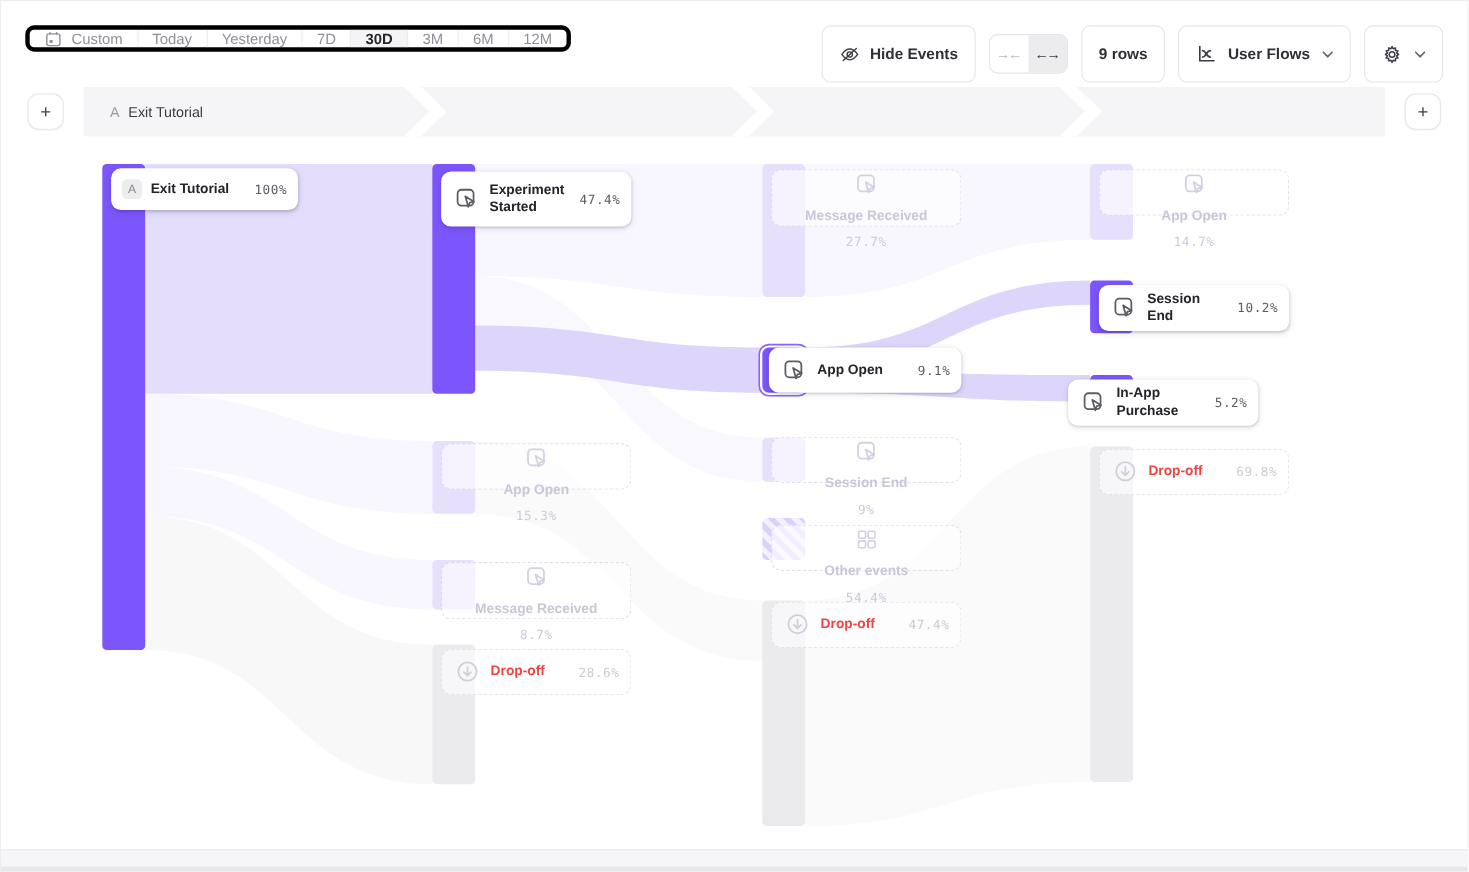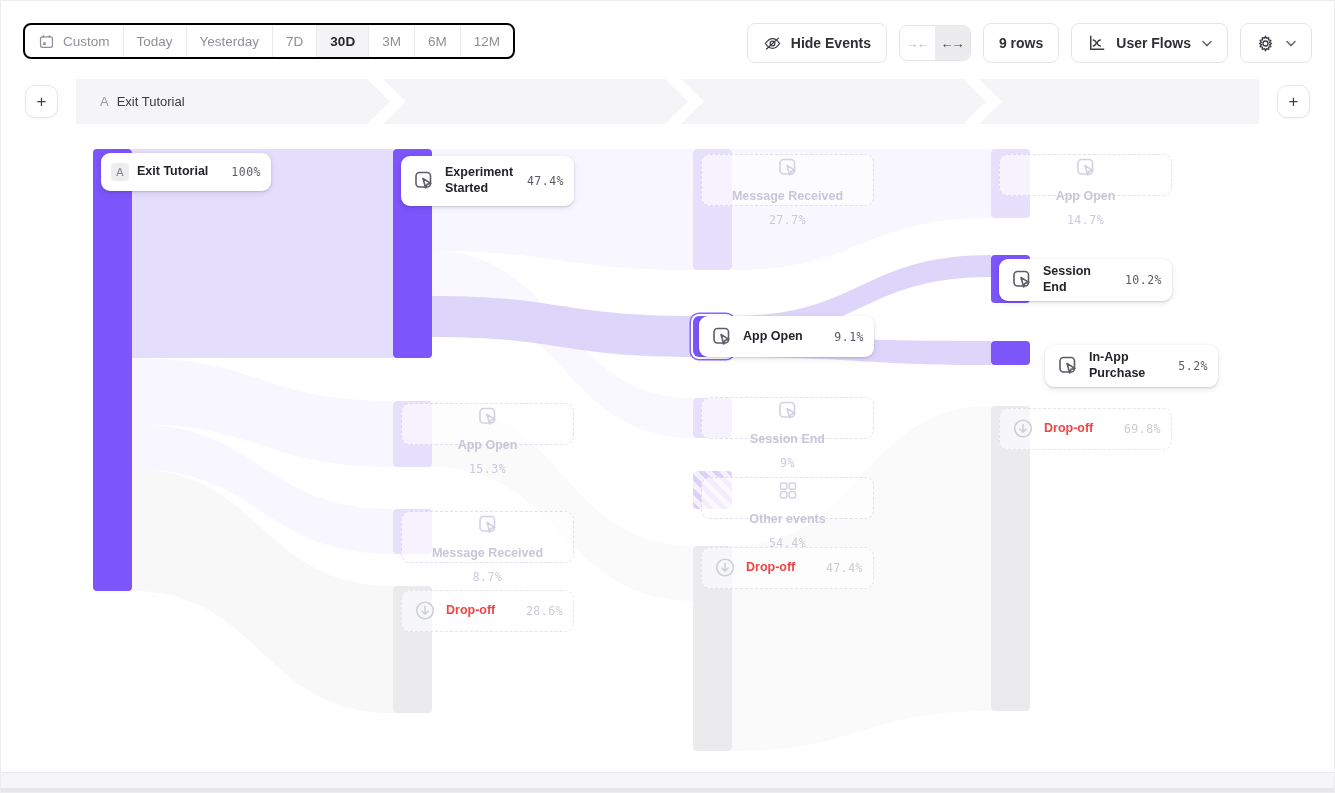--- a/index.html
+++ b/index.html
@@ -1,28 +1,28 @@
 <!DOCTYPE html>
 <html><head>
 <meta charset="utf-8">
 <style>
   html,body{margin:0;padding:0;background:#fff;}
   .frame{position:relative;width:1335px;height:793px;background:#fff;border:1px solid #ededef;
          box-sizing:border-box;overflow:hidden;font-family:"Liberation Sans","DejaVu Sans",sans-serif;}
 
   
   .toolbar{position:absolute;top:22px;left:22px;right:22px;height:36px;}
-  .date-group{position:absolute;left:0;top:0;display:flex;height:36px;border:2px solid #000000;
+  .date-group{position:absolute;left:0;top:0;display:flex;height:24px;border:4px solid #000000;
               border-radius:8px;background:#fff;box-sizing:border-box;overflow:hidden;}
   .date-item{display:flex;align-items:center;gap:8px;padding:0 13px;font-size:13.5px;color:#8f8f99;
              border-right:1px solid #ebebee;cursor:pointer;white-space:nowrap;}
   .date-item:last-child{border-right:none;}
   .date-item.selected{color:#26262c;font-weight:700;background:#f4f4f6;}
   .toolbar-right{position:absolute;right:0;top:0;display:flex;gap:12px;align-items:center;}
-  .btn{display:flex;align-items:center;gap:9px;height:40px;padding:0 15px;border:1px solid #e5e5e8;
+  .btn{display:flex;align-items:center;gap:9px;height:52px;padding:0 15px;border:1px solid #e5e5e8;
        border-radius:8px;background:#fff;font-size:14px;font-weight:600;color:#2f2f36;
        box-sizing:border-box;cursor:pointer;white-space:nowrap;}
   .seg{display:flex;height:36px;border:1px solid #e5e5e8;border-radius:8px;overflow:hidden;
        background:#fff;box-sizing:border-box;}
   .seg-item{width:33px;display:flex;align-items:center;justify-content:center;font-size:13px;
             color:#b9b9c2;letter-spacing:-2px;cursor:pointer;padding-right:2px;}
   .seg-item.active{background:#ececef;color:#3a3a42;}
   .chev{display:inline-flex;margin-left:2px;}
   .ticon{display:inline-flex;color:#3c3c44;}
 
@@ -338,21 +338,21 @@
       <span class="nicon">
         <svg width="26" height="26" viewBox="0 0 26 26" fill="none" stroke="currentColor" stroke-width="1.6">
           <rect x="5" y="4.5" width="14.5" height="14.5" rx="3.5"></rect>
           <path d="M12 10.5 L19.8 15.4 L16 16.3 L14.7 20 Z" fill="#fff" stroke-linejoin="round"></path>
         </svg>
       </span>
       <span class="ntitle">Session End</span>
       <span class="npct">10.2%</span>
     </div>
 
-    <div class="card active" style="left:1044px;top:214px;width:173px;height:42px;">
+    <div class="card active" style="left:970px;top:214px;width:173px;height:42px;">
       <span class="nicon">
         <svg width="26" height="26" viewBox="0 0 26 26" fill="none" stroke="currentColor" stroke-width="1.6">
           <rect x="5" y="4.5" width="14.5" height="14.5" rx="3.5"></rect>
           <path d="M12 10.5 L19.8 15.4 L16 16.3 L14.7 20 Z" fill="#fff" stroke-linejoin="round"></path>
         </svg>
       </span>
       <span class="ntitle">In-App Purchase</span>
       <span class="npct">5.2%</span>
     </div>
 

